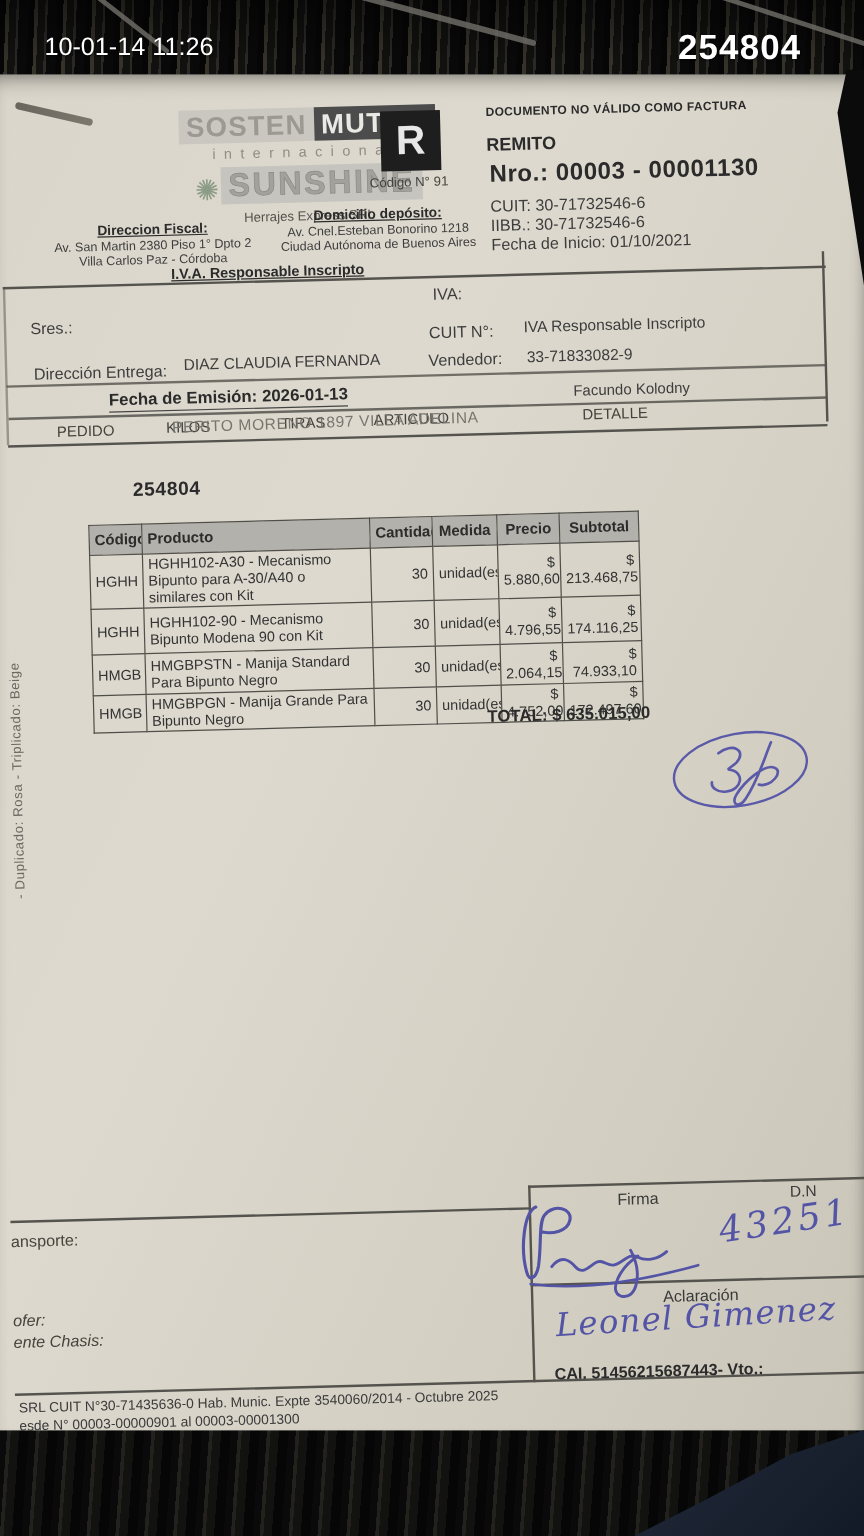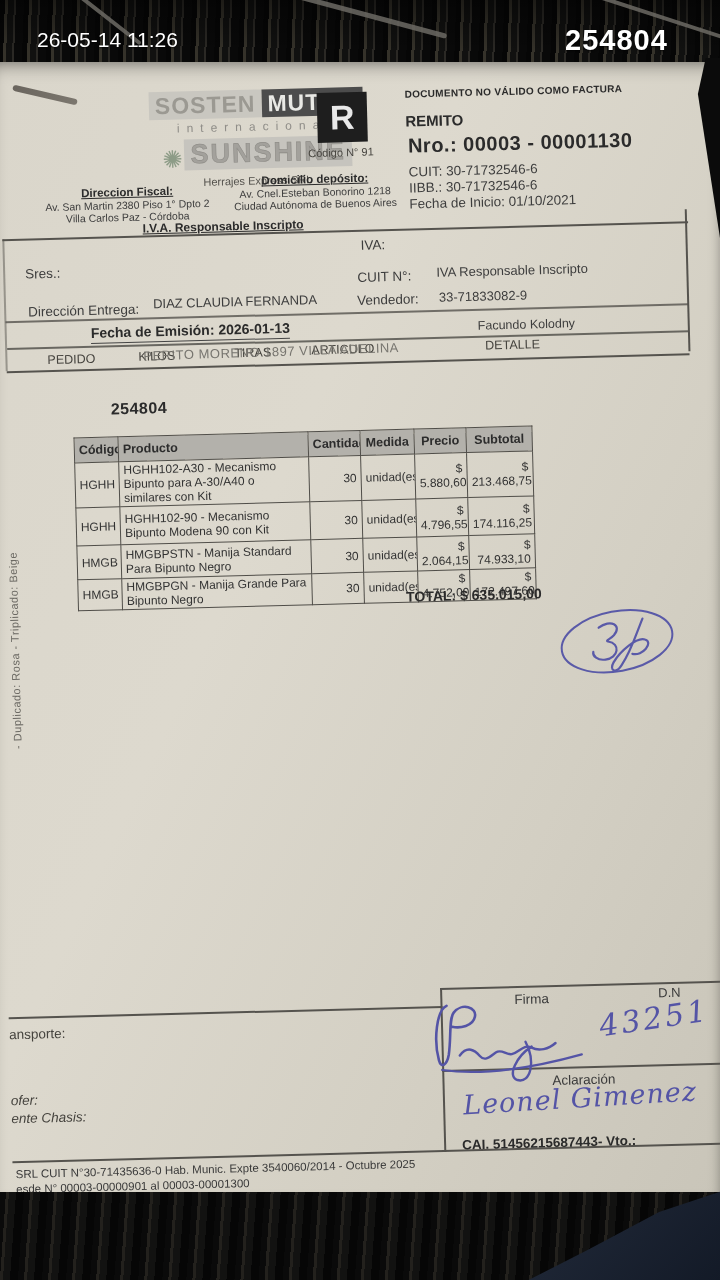--- a/index.html
+++ b/index.html
@@ -230,15 +230,15 @@
       <div class="abs" style="left:3px;top:1112px;font-size:11.5px;color:#3a3a3a;white-space:nowrap;">esde N° 00003-00000901 al 00003-00001300</div>
 
       <div class="abs side-note" style="left:10px;top:678px;">- Duplicado: Rosa - Triplicado: Beige</div>
     </div>
   </div>
 
   <div class="abs corner-wedge"></div>
   <div class="abs band-bottom"></div>
   <div class="abs denim"></div>
 
-  <div class="abs cam-text" style="left:37px;top:28px;font-size:21px;">26-05-14 11:26</div>
+  <div class="abs cam-text" style="left:37px;top:28px;font-size:21px;">10-01-14 11:26</div>
   <div class="abs cam-text" style="left:565px;top:24px;font-size:29px;font-weight:bold;letter-spacing:1px;">254804</div>
 </div>
 
 </body></html>

